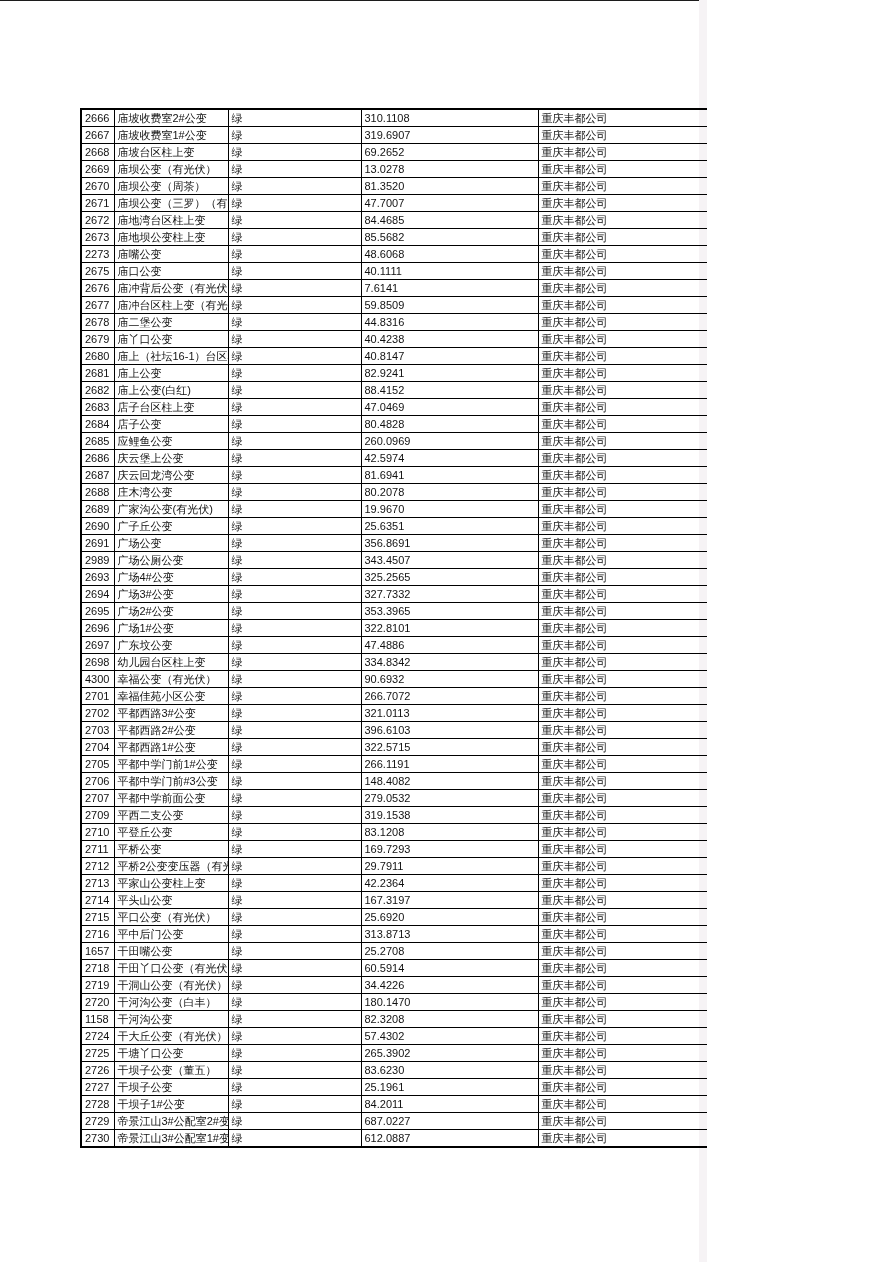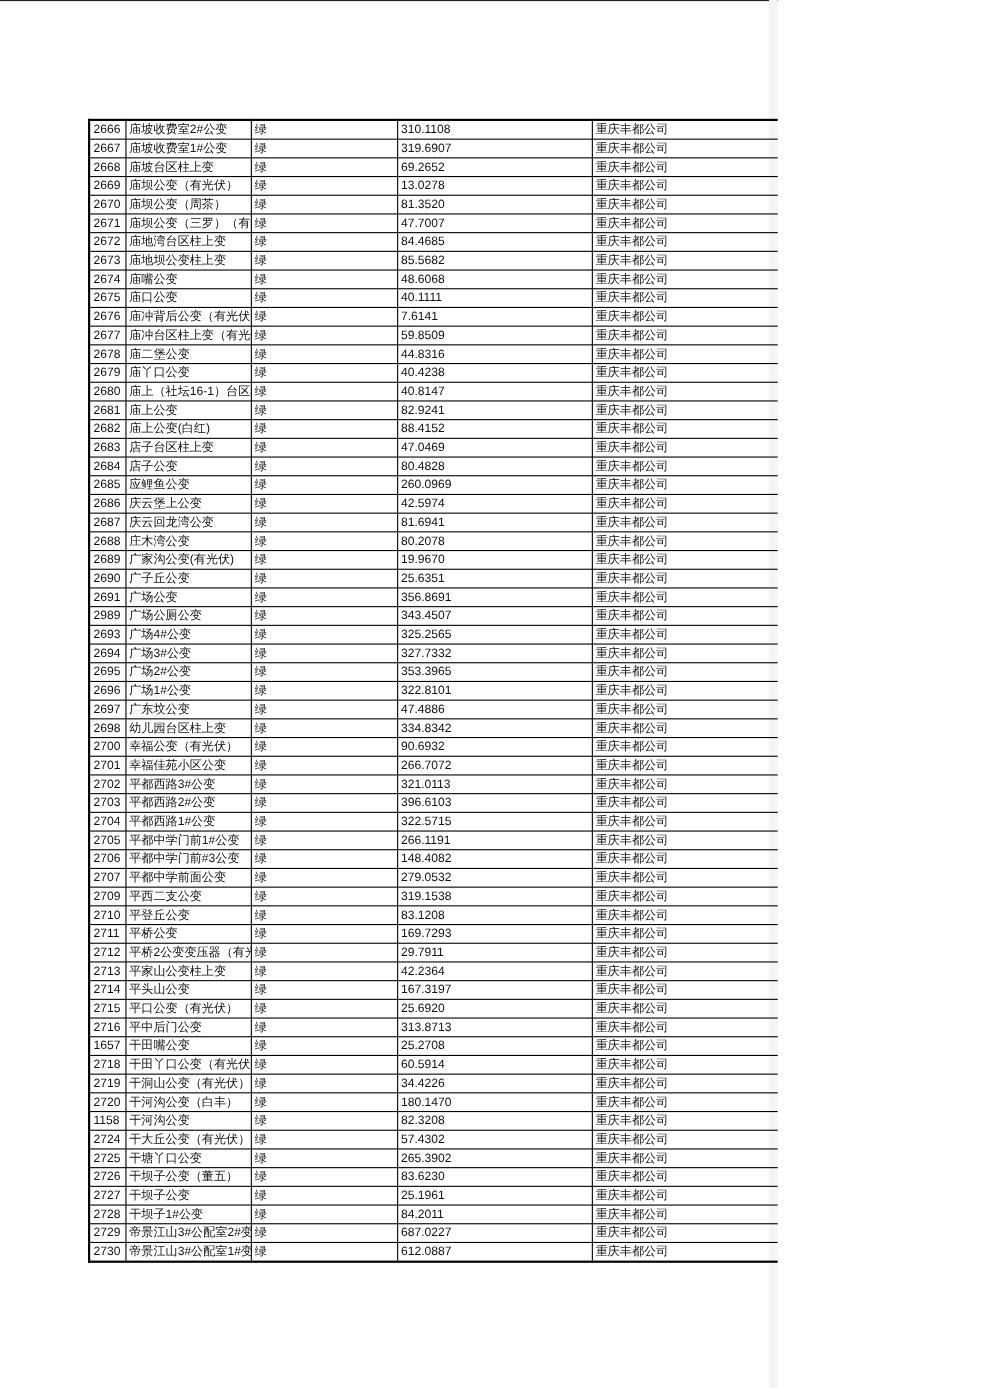--- a/index.html
+++ b/index.html
@@ -119,21 +119,21 @@
           <td class="c4">重庆丰都公司</td>
         </tr>
         <tr>
           <td class="c0">2673</td>
           <td class="c1">庙地坝公变柱上变</td>
           <td class="c2">绿</td>
           <td class="c3">85.5682</td>
           <td class="c4">重庆丰都公司</td>
         </tr>
         <tr>
-          <td class="c0">2674</td>
+          <td class="c0">2273</td>
           <td class="c1">庙嘴公变</td>
           <td class="c2">绿</td>
           <td class="c3">48.6068</td>
           <td class="c4">重庆丰都公司</td>
         </tr>
         <tr>
           <td class="c0">2675</td>
           <td class="c1">庙口公变</td>
           <td class="c2">绿</td>
           <td class="c3">40.1111</td>
@@ -294,21 +294,21 @@
           <td class="c4">重庆丰都公司</td>
         </tr>
         <tr>
           <td class="c0">2698</td>
           <td class="c1">幼儿园台区柱上变</td>
           <td class="c2">绿</td>
           <td class="c3">334.8342</td>
           <td class="c4">重庆丰都公司</td>
         </tr>
         <tr>
-          <td class="c0">2700</td>
+          <td class="c0">4300</td>
           <td class="c1">幸福公变（有光伏）</td>
           <td class="c2">绿</td>
           <td class="c3">90.6932</td>
           <td class="c4">重庆丰都公司</td>
         </tr>
         <tr>
           <td class="c0">2701</td>
           <td class="c1">幸福佳苑小区公变</td>
           <td class="c2">绿</td>
           <td class="c3">266.7072</td>

